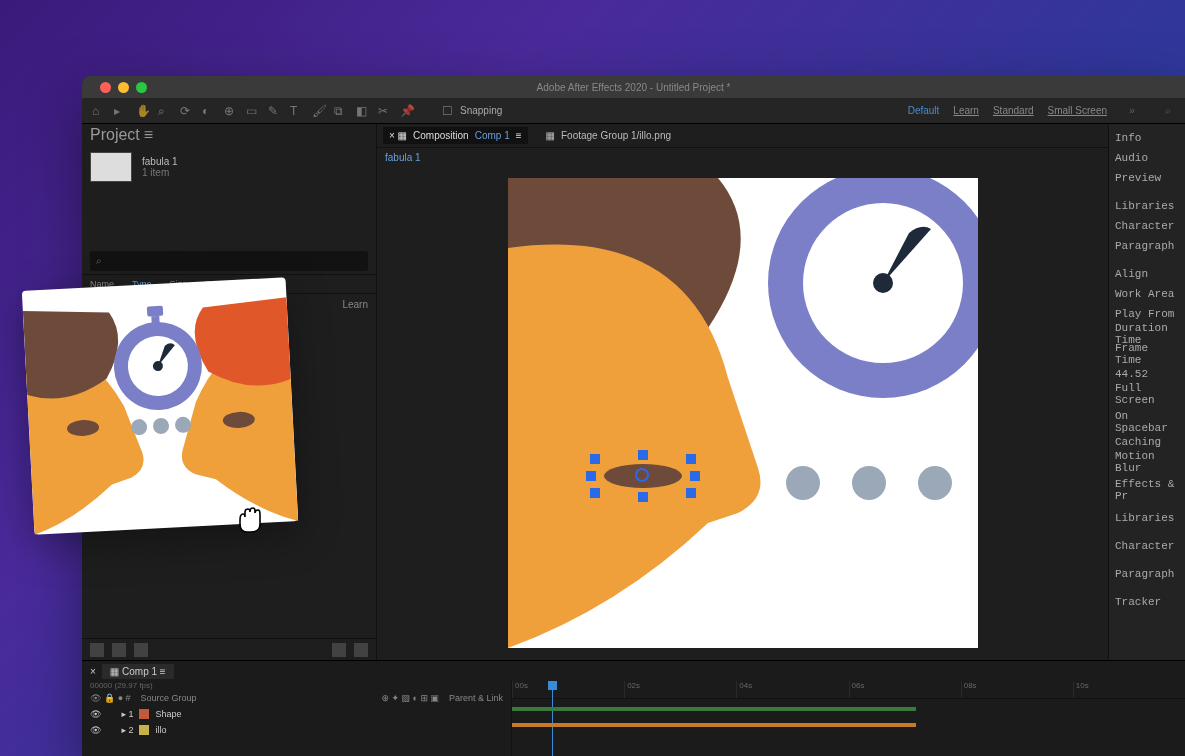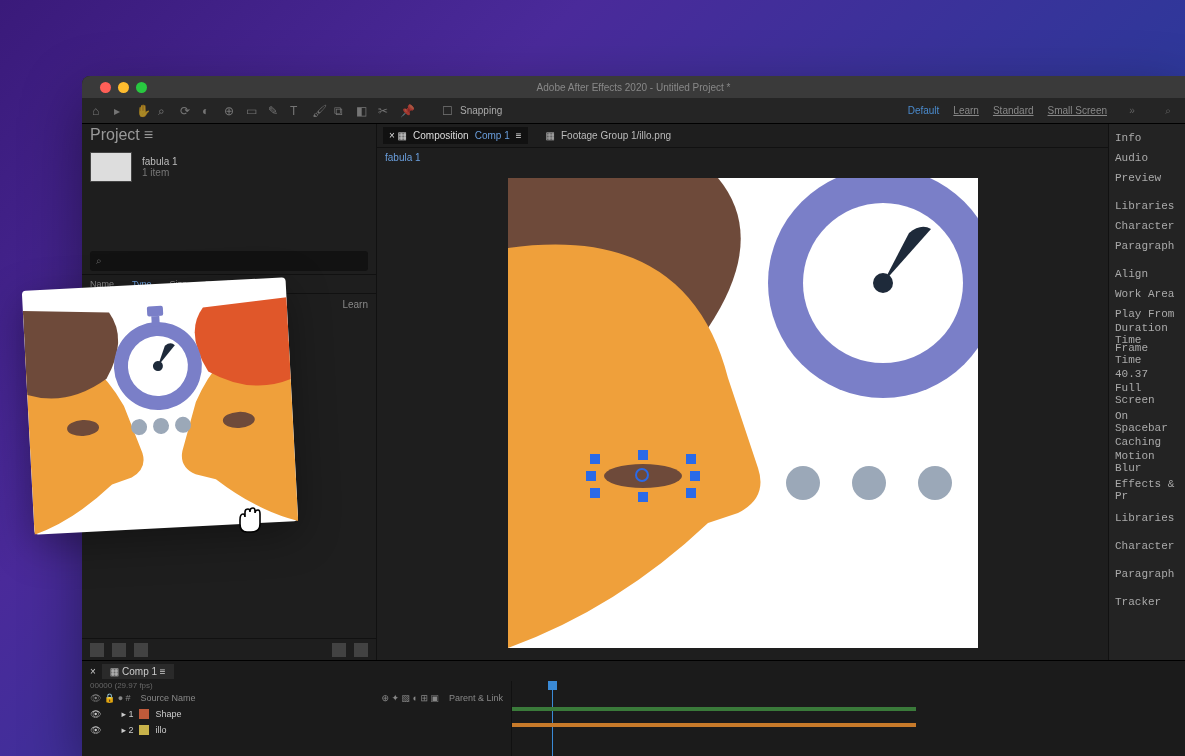--- a/index.html
+++ b/index.html
@@ -258,21 +258,21 @@
       <div class="rp-sep"></div>
       <div class="rp-item">Libraries</div>
       <div class="rp-item">Character</div>
       <div class="rp-item">Paragraph</div>
       <div class="rp-sep"></div>
       <div class="rp-item">Align</div>
       <div class="rp-item">Work Area</div>
       <div class="rp-item">Play From</div>
       <div class="rp-item">Duration Time</div>
       <div class="rp-item">Frame Time</div>
-      <div class="rp-item">40.37</div>
+      <div class="rp-item">44.52</div>
       <div class="rp-item">Full Screen</div>
       <div class="rp-sep"></div>
       <div class="rp-item">On Spacebar</div>
       <div class="rp-item">Caching</div>
       <div class="rp-item">Motion Blur</div>
       <div class="rp-sep"></div>
       <div class="rp-item">Effects &amp; Pr</div>
       <div class="rp-sep"></div>
       <div class="rp-item">Libraries</div>
       <div class="rp-sep"></div>
@@ -287,40 +287,48 @@
   <div class="timeline">
     <div class="tl-tabs">
       <span style="margin-right:6px">×</span>
       <span class="tab">▦ <span>Comp 1</span> ≡</span>
     </div>
     <div class="tl-body">
       <div class="tl-left">
         <div class="tl-smpt">00000 (29.97 fps)</div>
         <div class="tl-cols">
           <span>👁 🔒 ● #</span>
-          <span>Source Name</span>
+          <span>Source Group</span>
           <span style="margin-left:auto">⊕ ✦ ▧ ◐ ⊞ ▣</span>
           <span>Parent &amp; Link</span>
         </div>
         <div class="tl-row">
           <span>👁</span>
             <span style="width:8px"></span>
             <span>▸ 1</span>
           <span class="swatch" style="background:#c05a3a"></span>
           <span>Shape</span>
         </div>
         <div class="tl-row">
           <span>👁</span>
             <span style="width:8px"></span>
             <span>▸ 2</span>
           <span class="swatch" style="background:#c7b24a"></span>
           <span>illo</span>
         </div>
       </div>
       <div class="tl-right">
+        <div class="ruler">
+          <div class="tick">00s</div>
+          <div class="tick">02s</div>
+          <div class="tick">04s</div>
+          <div class="tick">06s</div>
+          <div class="tick">08s</div>
+          <div class="tick">10s</div>
+        </div>
         <div class="playhead"></div>
         <div class="rowbar r1">
             <div class="bar-green"></div>
           </div>
         <div class="rowbar r2">
             <div class="bar-orange"></div>
           </div>
       </div>
     </div>
   </div>

